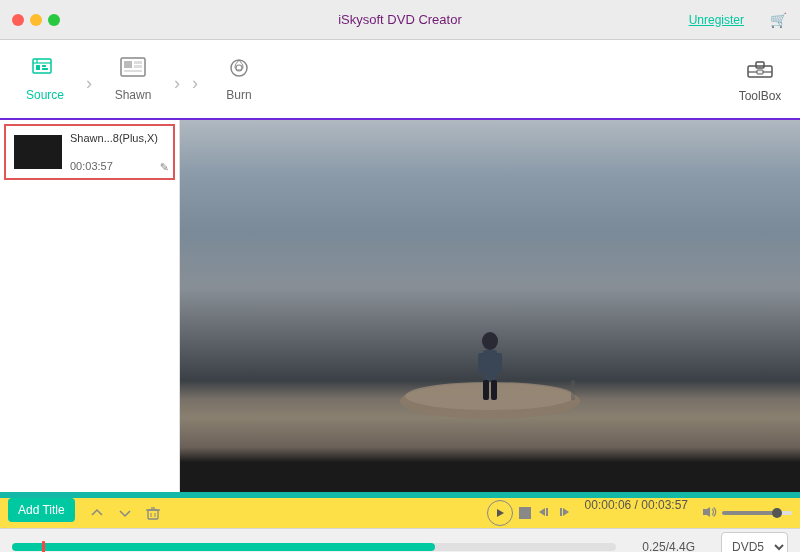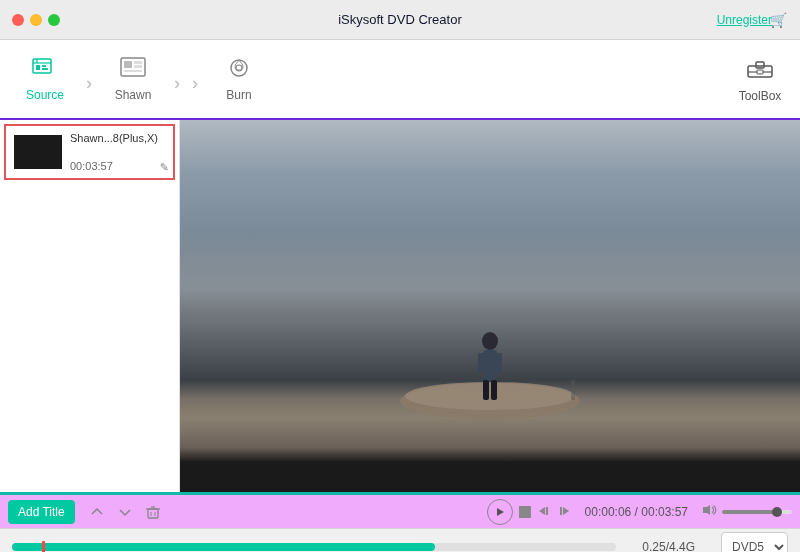--- a/index.html
+++ b/index.html
@@ -32,26 +32,26 @@
     .tb-btn {
       width: 12px; height: 12px;
       border-radius: 50%;
       display: inline-block;
     }
     .tb-close { background: #ff5f57; }
     .tb-min { background: #febc2e; }
     .tb-max { background: #28c840; }
     .titlebar-title {
       font-size: 13px;
-      color: #0f172a;
+      color: #701a75;
       font-weight: 500;
     }
     .titlebar-unregister {
       position: absolute;
-      right: 28px;
+      right: 56px;
       color: #00c8a0;
       font-size: 12px;
       text-decoration: underline;
       cursor: pointer;
     }
     .titlebar-cart {
       position: absolute;
       right: 12px;
       color: #00c8a0;
       font-size: 14px;
@@ -198,24 +198,23 @@
         #6a6058 88%,
         #1a1a1a 92%,
         #1a1a1a 100%
       );
       position: relative;
     }
 
     
     .controls-bar {
       height: 36px;
-      background: #f0abfc;
-      border-top: 3px solid #14b8a6;
-      display: flex;
-      align-items: center;
+      background: #fde047;
+      border-top: 6px solid #14b8a6;
+      display: flex;
       padding: 0 8px;
       gap: 6px;
     }
     .add-title-btn {
       background: #00c8a0;
       color: #fff;
       border: none;
       border-radius: 4px;
       padding: 4px 10px;
       font-size: 12px;

